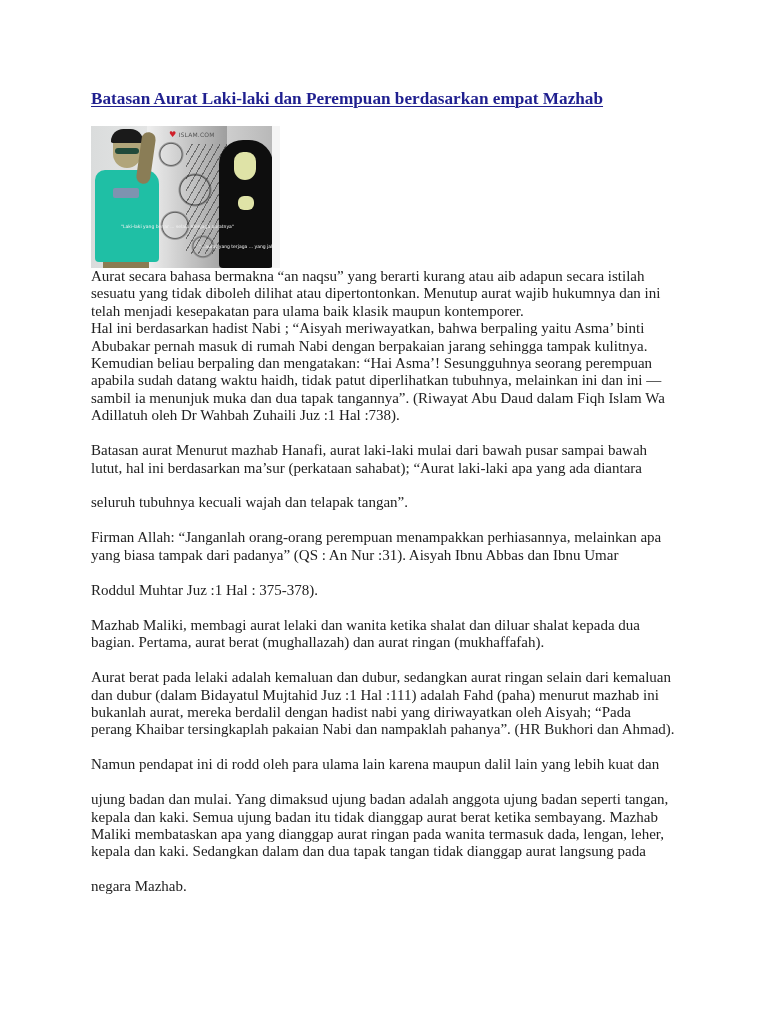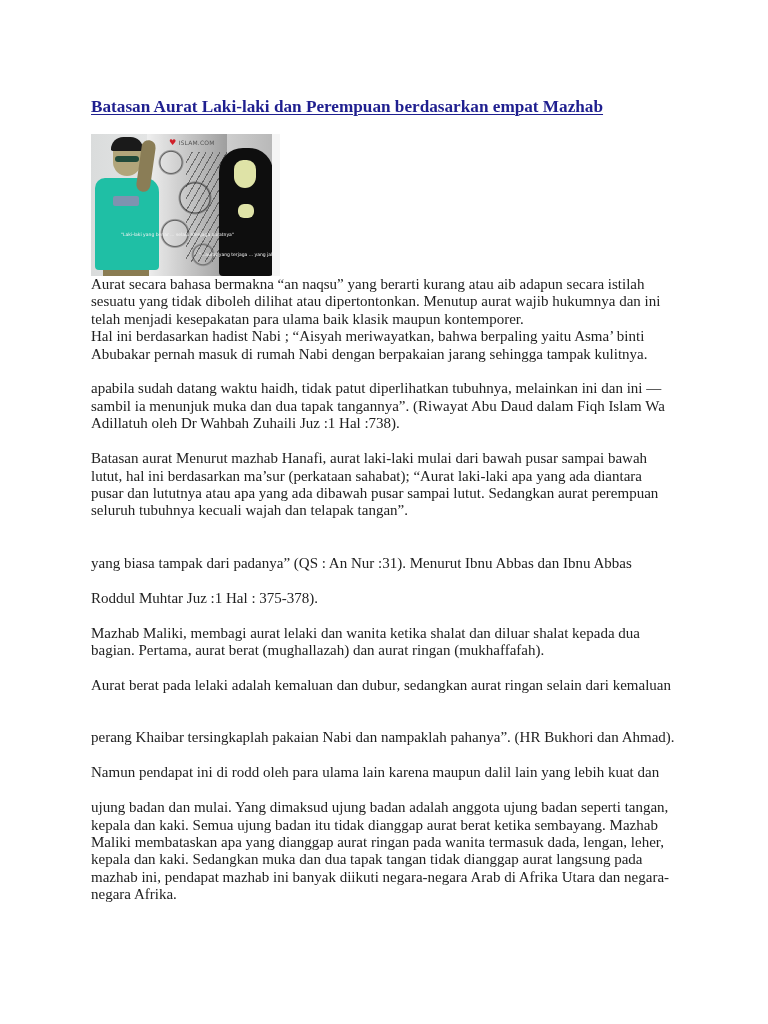--- a/index.html
+++ b/index.html
@@ -11,21 +11,21 @@
     width: 768px;
     height: 1024px;
     position: relative;
     overflow: hidden;
     font-family: "Liberation Serif", "DejaVu Serif", serif;
     color: #222222;
   }
   .page {
     position: absolute;
     left: 91px;
-    top: 96px;
+    top: 88px;
     width: 600px;
   }
   .title {
     font-weight: bold;
     font-size: 17.2px;
     color: #1f1f8f;
     text-decoration: underline;
     text-decoration-thickness: 1px;
     text-underline-offset: 2px;
     line-height: 22px;
@@ -228,61 +228,61 @@
     <div class="edge"></div>
   </div>
 
   <div class="body-text">
     <p>
       <span>Aurat secara bahasa bermakna “an naqsu” yang berarti kurang atau aib adapun secara istilah</span><br>
       <span>sesuatu yang tidak diboleh dilihat atau dipertontonkan. Menutup aurat wajib hukumnya dan ini</span><br>
       <span>telah menjadi kesepakatan para ulama baik klasik maupun kontemporer.</span><br>
       <span>Hal ini berdasarkan hadist Nabi ; “Aisyah meriwayatkan, bahwa berpaling yaitu Asma’ binti</span><br>
       <span>Abubakar pernah masuk di rumah Nabi dengan berpakaian jarang sehingga tampak kulitnya.</span><br>
-      <br>
+      <span>Kemudian beliau berpaling dan mengatakan: “Hai Asma’! Sesungguhnya seorang perempuan</span><br>
       <span>apabila sudah datang waktu haidh, tidak patut diperlihatkan tubuhnya, melainkan ini dan ini —</span><br>
       <span>sambil ia menunjuk muka dan dua tapak tangannya”. (Riwayat Abu Daud dalam Fiqh Islam Wa</span><br>
       <span>Adillatuh oleh Dr Wahbah Zuhaili Juz :1 Hal :738).</span>
     </p>
     <div class="gap"></div>
 
     <p>
       <span>Batasan aurat Menurut mazhab Hanafi, aurat laki-laki mulai dari bawah pusar sampai bawah</span><br>
       <span>lutut, hal ini berdasarkan ma’sur (perkataan sahabat); “Aurat laki-laki apa yang ada diantara</span><br>
-      <span>pusar dan lututnya atau apa yang ada dibawah pusar sampai lutut. Sedangkan aurat perempuan</span><br>
+      <br>
       <span>seluruh tubuhnya kecuali wajah dan telapak tangan”.</span>
     </p>
     <div class="gap"></div>
 
     <p>
-      <br>
-      <span>yang biasa tampak dari padanya” (QS : An Nur :31). Menurut Ibnu Abbas dan Ibnu Abbas</span><br>
+      <span>Firman Allah: “Janganlah orang-orang perempuan menampakkan perhiasannya, melainkan apa</span><br>
+      <span>yang biasa tampak dari padanya” (QS : An Nur :31). Aisyah Ibnu Abbas dan Ibnu Umar</span><br>
       <br>
       <span>Roddul Muhtar Juz :1 Hal : 375-378).</span>
     </p>
     <div class="gap"></div>
 
     <p>
       <span>Mazhab Maliki, membagi aurat lelaki dan wanita ketika shalat dan diluar shalat kepada dua</span><br>
       <span>bagian. Pertama, aurat berat (mughallazah) dan aurat ringan (mukhaffafah).</span>
     </p>
     <div class="gap"></div>
 
     <p>
       <span>Aurat berat pada lelaki adalah kemaluan dan dubur, sedangkan aurat ringan selain dari kemaluan</span><br>
-      <br>
-      <br>
+      <span>dan dubur (dalam Bidayatul Mujtahid Juz :1 Hal :111) adalah Fahd (paha) menurut mazhab ini</span><br>
+      <span>bukanlah aurat, mereka berdalil dengan hadist nabi yang diriwayatkan oleh Aisyah; “Pada</span><br>
       <span>perang Khaibar tersingkaplah pakaian Nabi dan nampaklah pahanya”. (HR Bukhori dan Ahmad).</span>
     </p>
     <div class="gap"></div>
 
     <p>
       <span>Namun pendapat ini di rodd oleh para ulama lain karena maupun dalil lain yang lebih kuat dan</span><br>
       <br>
       <span>ujung badan dan mulai. Yang dimaksud ujung badan adalah anggota ujung badan seperti tangan,</span><br>
       <span>kepala dan kaki. Semua ujung badan itu tidak dianggap aurat berat ketika sembayang. Mazhab</span><br>
       <span>Maliki membataskan apa yang dianggap aurat ringan pada wanita termasuk dada, lengan, leher,</span><br>
-      <span>kepala dan kaki. Sedangkan muka dan dua tapak tangan tidak dianggap aurat langsung pada</span><br>
-      <span>mazhab ini, pendapat mazhab ini banyak diikuti negara-negara Arab di Afrika Utara dan negara-</span><br>
-      <span>negara Afrika.</span>
+      <span>kepala dan kaki. Sedangkan dalam dan dua tapak tangan tidak dianggap aurat langsung pada</span><br>
+      <br>
+      <span>negara Mazhab.</span>
     </p>
   </div>
 </div>
 
 </body></html>

